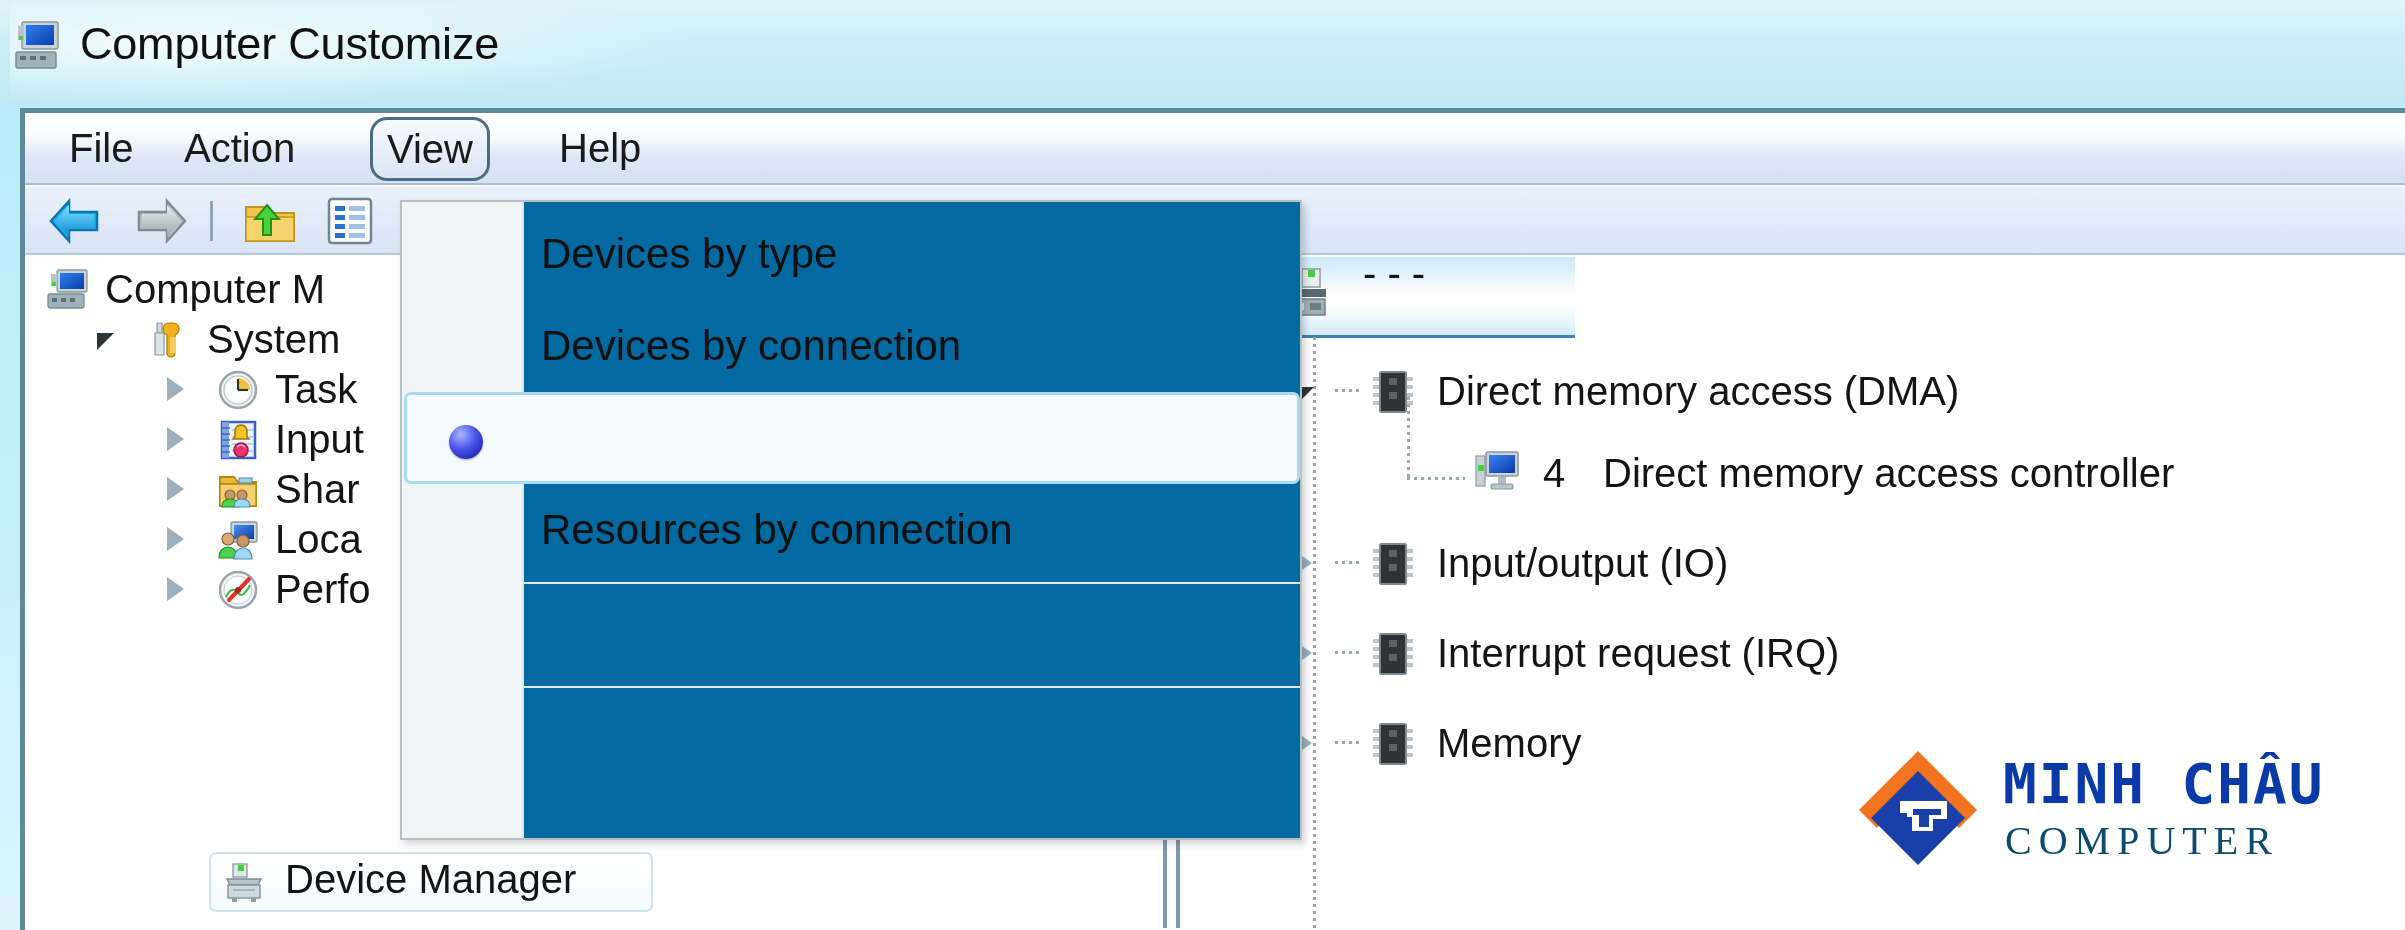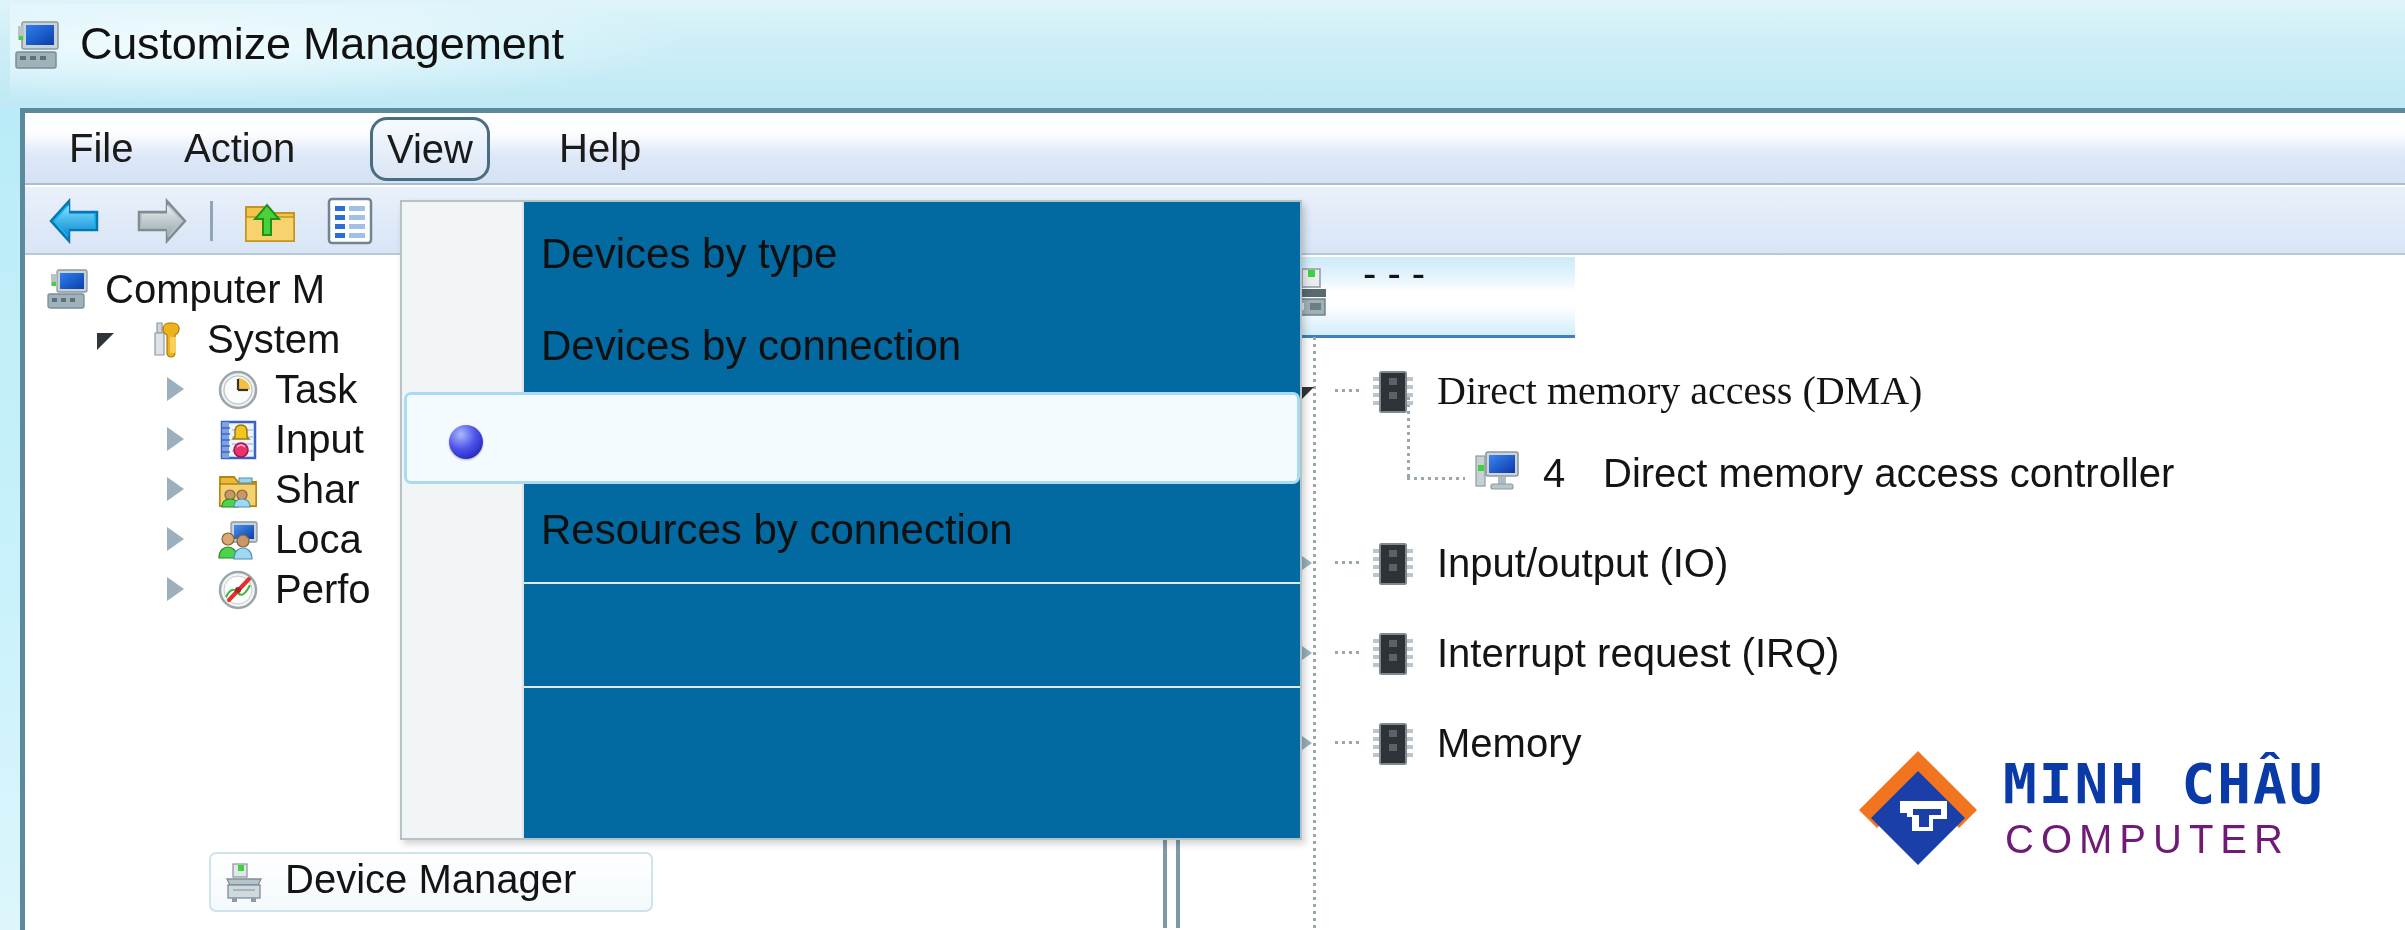--- a/index.html
+++ b/index.html
@@ -164,22 +164,22 @@
   }
 
   
   .logo{position:absolute;left:1855px;top:745px;width:470px;height:130px;}
   .logo-mark{position:absolute;left:0;top:2px;width:126px;height:126px;}
   .logo-top{
     position:absolute;left:148px;top:6px;font-size:56px;color:#0a3aa8;
     font-weight:bold;letter-spacing:2px;font-family:"DejaVu Sans Mono",monospace;
   }
   .logo-bot{
-    position:absolute;left:150px;top:72px;font-size:40px;color:#701a75;
-    letter-spacing:7px;font-family:Liberation Sans, sans-serif;
+    position:absolute;left:150px;top:72px;font-size:40px;color:#0c4a6e;
+    letter-spacing:7px;font-family:Liberation Serif, serif;
   }
 </style>
 </head>
 <body>
 
 <div id="root">
 
   <div class="titlebar">
     <div class="tb-inner"></div>
     <svg class="title-icon" viewBox="0 0 50 52">
@@ -192,21 +192,21 @@
             <stop offset="1" stop-color="#0b3fa8"></stop>
       </linearGradient>
         </defs>
       <rect x="2" y="32" width="40" height="16" rx="2" fill="#9fb2ba" stroke="#7b8d95" stroke-width="1.5"></rect>
       <rect x="6" y="36" width="6" height="4" fill="#5e6f77"></rect>
       <rect x="16" y="36" width="6" height="4" fill="#5e6f77"></rect>
       <rect x="26" y="36" width="6" height="4" fill="#5e6f77"></rect>
       <rect x="4" y="6" width="6" height="14" fill="#b7c4c8"></rect>
       <rect x="5" y="16" width="4" height="4" fill="#3fd23f"></rect>
     </svg>
-    <div class="title-text">Customize Management</div>
+    <div class="title-text">Computer Customize</div>
   </div>
 
   <div class="leftcyan"></div>
   <div class="winframe"></div>
 
   <div class="menubar">
     <div class="menu-item" id="mi-file">File</div>
     <div class="menu-item" id="mi-action">Action</div>
     <div class="menu-item active" id="mi-view">View</div>
     <div class="menu-item" id="mi-help">Help</div>
@@ -417,21 +417,21 @@
             <rect x="0" y="31" width="8" height="4"></rect>
           <rect x="32" y="7" width="8" height="4"></rect>
             <rect x="32" y="15" width="8" height="4"></rect>
           <rect x="32" y="23" width="8" height="4"></rect>
             <rect x="32" y="31" width="8" height="4"></rect>
         </g>
         <rect x="7" y="2" width="26" height="40" rx="1.5" fill="#2f3236" stroke="#7e8a90" stroke-width="2"></rect>
         <rect x="16" y="8" width="8" height="7" fill="#5a6167"></rect>
         <rect x="16" y="22" width="8" height="7" fill="#5a6167"></rect>
       </svg>
-      <span class="rlabel" style="left:252px;font-family:Liberation Serif, serif;">Direct memory access (DMA)</span>
+      <span class="rlabel" style="left:252px;">Direct memory access (DMA)</span>
     </div>
 
     <div class="rrow" style="top:192px;">
       <svg class="chip" style="left:284px;top:0;width:52px;height:50px;" viewBox="0 0 52 50">
         <rect x="17" y="3" width="32" height="24" rx="2" fill="#ccd5d8" stroke="#8c999e" stroke-width="1.6"></rect>
         <rect x="20" y="6" width="26" height="18" fill="url(#mg1)"></rect>
         <defs>
             <linearGradient id="mg1" x1="0" y1="0" x2="1" y2="1">
           <stop offset="0" stop-color="#3b86f5"></stop>
               <stop offset="1" stop-color="#0a38a6"></stop>

